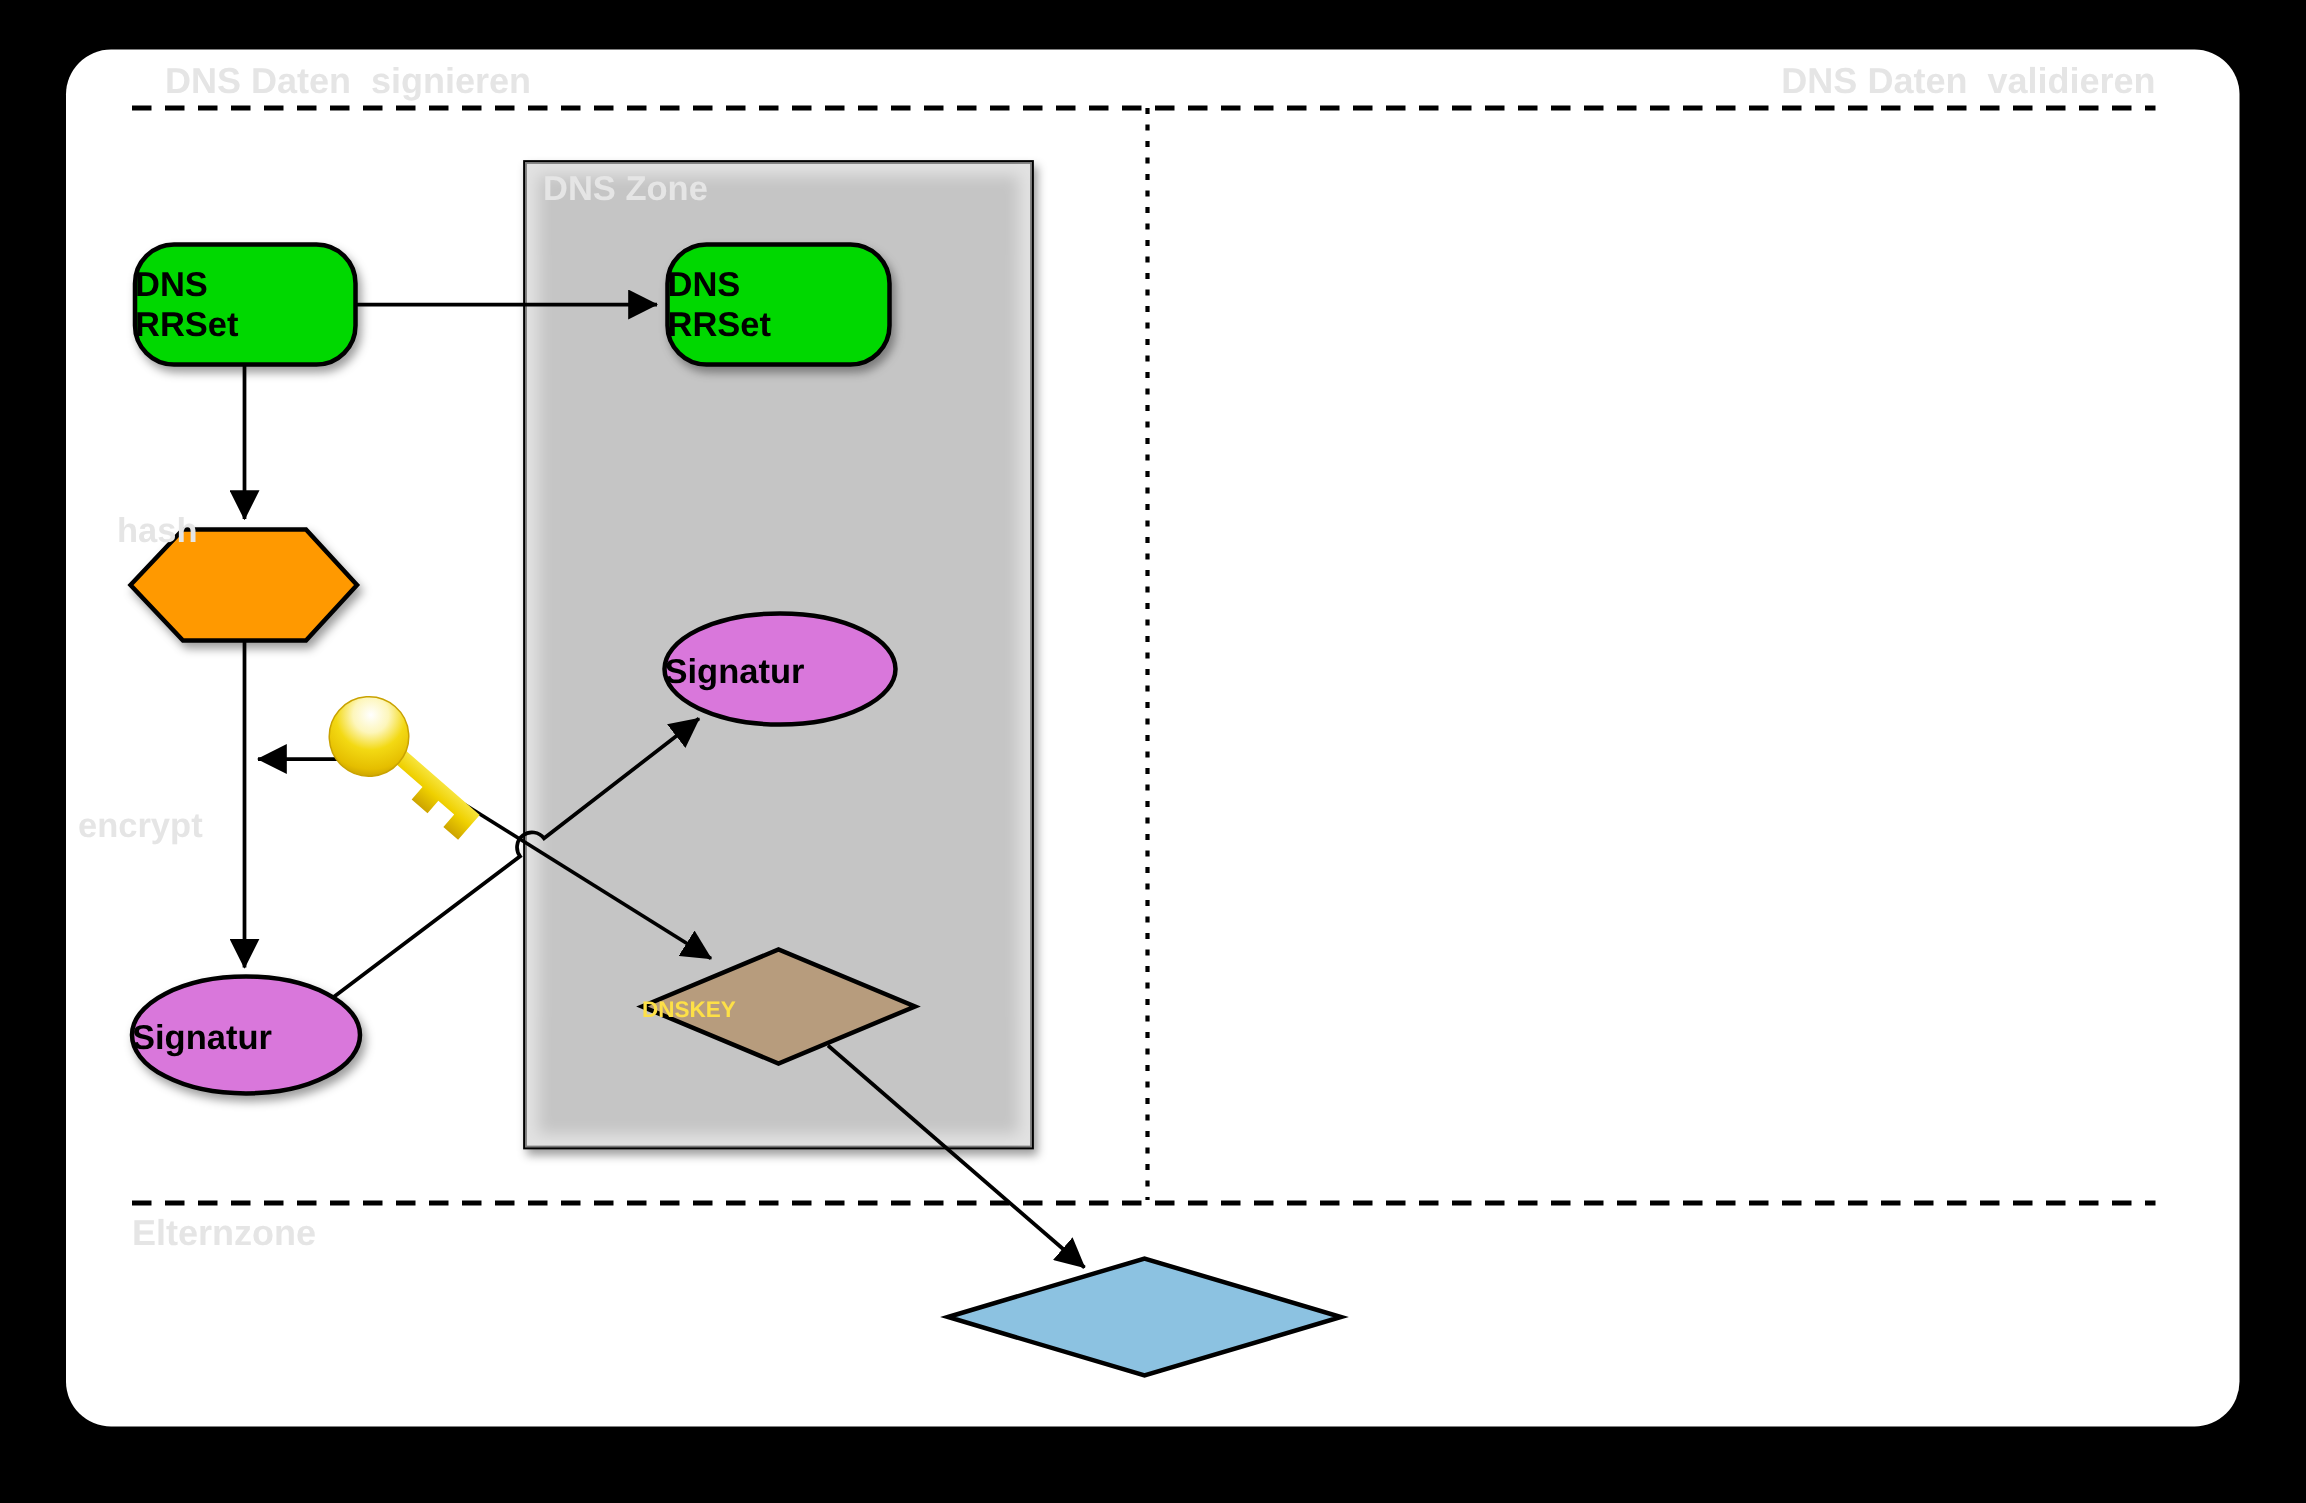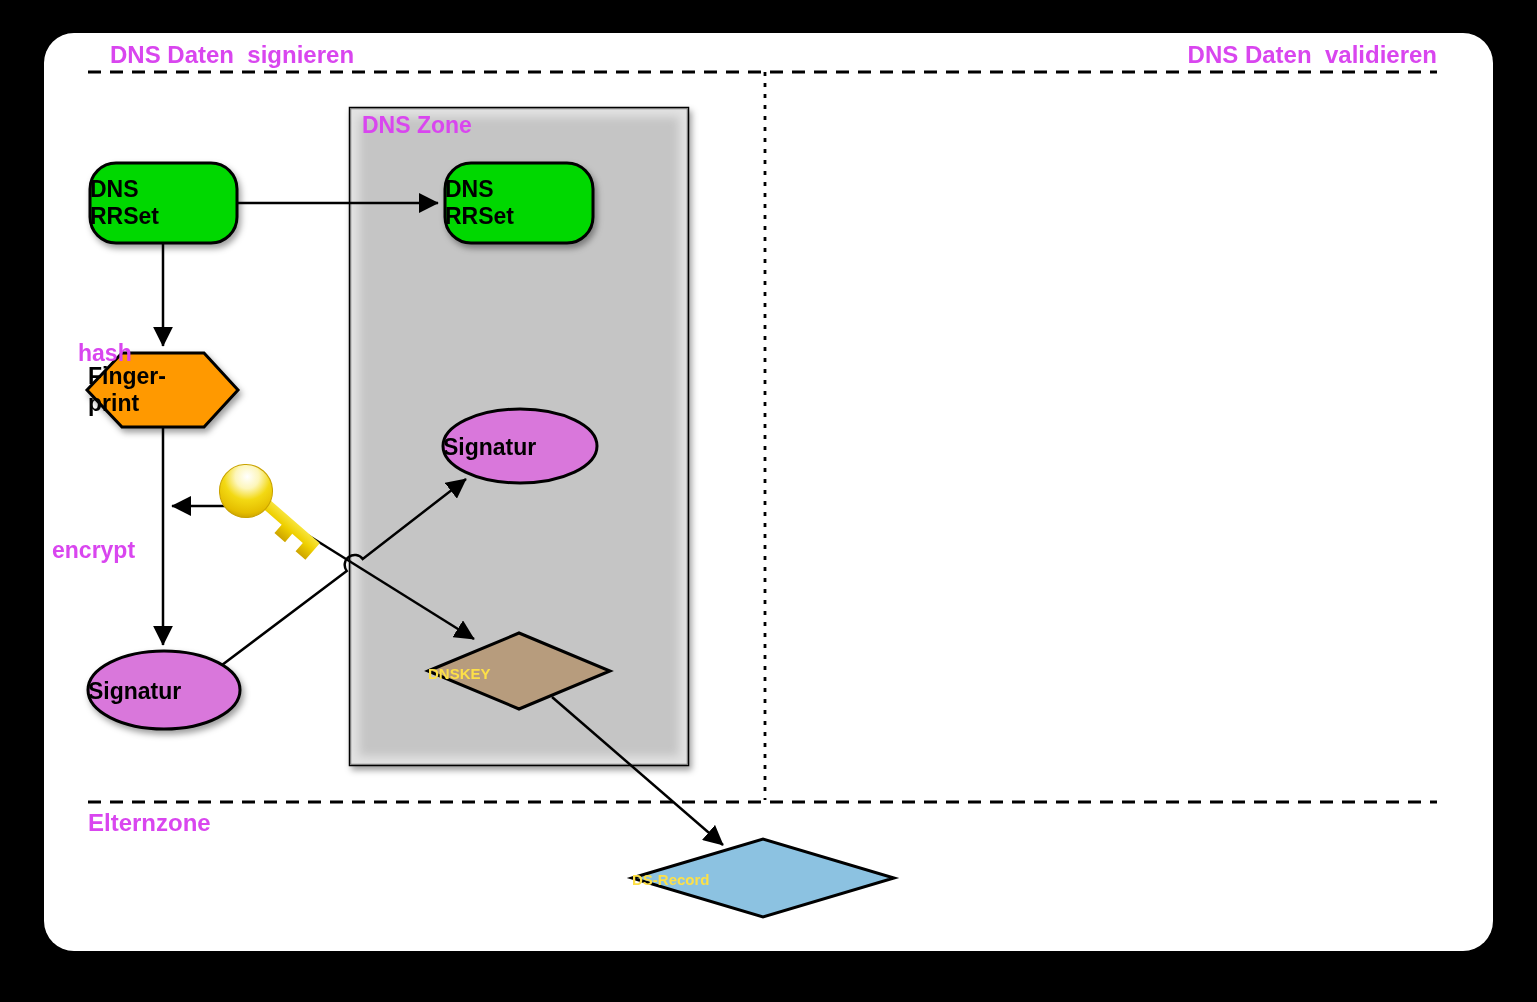--- a/index.html
+++ b/index.html
@@ -9,21 +9,21 @@
     background:#000;
     font-family:"Liberation Sans","DejaVu Sans",sans-serif;
     overflow:hidden;
   }
   #panel{
     position:absolute;left:44px;top:33px;width:1449px;height:918px;
     background:#fff;border-radius:30px;
   }
   #diagram{position:absolute;left:0;top:0;}
   .lbl{
-    position:absolute;color:#d946ef;font-weight:bold;
+    position:absolute;color:#e5e5e5;font-weight:bold;
     white-space:pre;line-height:1.1;
   }
   .title{font-size:24px;top:42px;}
   .nodelbl{
     position:absolute;font-weight:bold;text-align:left;
     font-size:23px;line-height:27px;color:#000;
   }
   .whitetext{color:#fde047;font-size:15px;}
   .small{font-size:23px;margin-top:48px;}
 </style>
@@ -92,18 +92,16 @@
 
   <div class="lbl title" style="left:110px;">DNS Daten  signieren</div>
   <div class="lbl title" style="right:100px;">DNS Daten  validieren</div>
   <div class="lbl" style="left:362px;top:113px;font-size:23px;">DNS Zone</div>
   <div class="lbl" style="left:88px;top:810px;font-size:24px;">Elternzone</div>
   <div class="lbl small" style="left:78px;top:293px;">hash</div>
   <div class="lbl small" style="left:52px;top:490px;">encrypt</div>
 
   <div class="nodelbl" style="left:90px;top:176px;width:147px;"><span>DNS</span><br><span>RRSet</span></div>
   <div class="nodelbl" style="left:445px;top:176px;width:148px;"><span>DNS</span><br><span>RRSet</span></div>
-  <div class="nodelbl" style="left:88px;top:363px;width:150px;"><span>Finger-</span><br><span>print</span></div>
   <div class="nodelbl" style="left:88px;top:678px;width:152px;">Signatur</div>
   <div class="nodelbl" style="left:443px;top:434px;width:154px;">Signatur</div>
   <div class="nodelbl whitetext" style="left:428px;top:660px;width:182px;">DNSKEY</div>
-  <div class="nodelbl whitetext" style="left:632px;top:866px;width:262px;">DS-Record</div>
 </div>
 
 </body></html>

